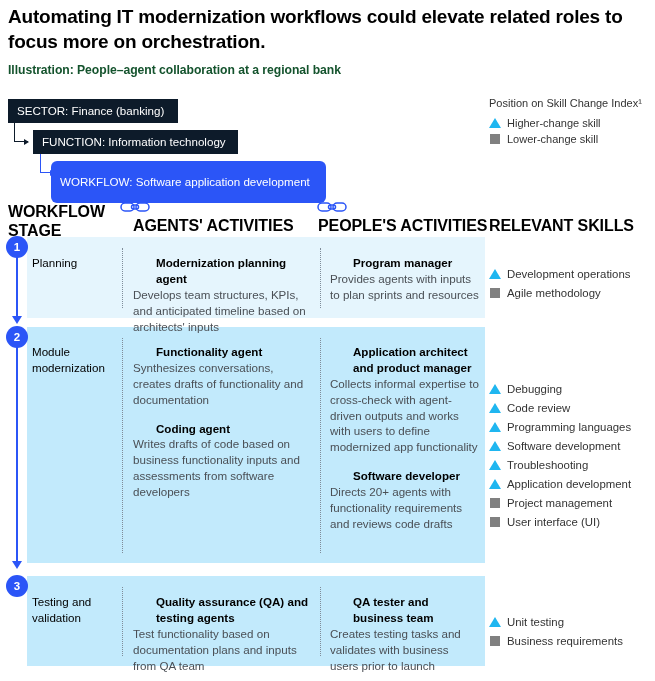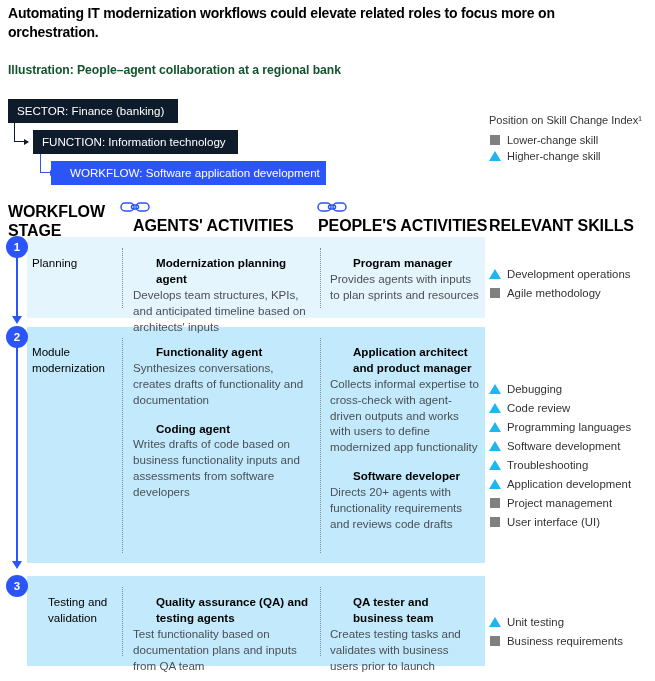--- a/index.html
+++ b/index.html
@@ -15,21 +15,21 @@
     position: relative;
     overflow: hidden;
   }
 
   
   .headline {
     position: absolute;
     left: 8px;
     top: 4px;
     width: 636px;
-    font-size: 14px;
+    font-size: 19px;
     font-weight: bold;
     line-height: 1.34;
     letter-spacing: -0.2px;
     color: #000000;
   }
 
   .subhead {
     position: absolute;
     left: 8px;
     top: 63px;
@@ -57,23 +57,24 @@
     padding-left: 9px;
   }
   .chip-function {
     left: 33px; top: 130px;
     width: 205px; height: 24px;
     background: #0d1b2a;
     padding-left: 9px;
   }
   .chip-workflow {
     left: 51px; top: 161px;
-    width: 275px; height: 24px;
+    width: 275px; height: 42px;
     background: #2b55f7;
-    padding-left: 19px;
+    padding-left: 9px;
+    border-radius: 6px;
   }
 
   .elbow {
     position: absolute;
     border-left: 1px solid #0d1b2a;
     border-bottom: 1px solid #0d1b2a;
     box-sizing: border-box;
   }
   .elbow-1 { left: 14px; top: 123px; width: 14px; height: 19px; }
   .elbow-2 { left: 40px; top: 154px; width: 14px; height: 19px; border-color: #2b55f7; }
@@ -89,21 +90,20 @@
   .elbow-2 .tip { border-left-color: #2b55f7; }
 
   
   .legend {
     position: absolute;
     left: 489px;
     top: 96px;
     width: 160px;
     font-size: 11px;
     color: #333333;
-    margin-top: 17px;
   }
   .legend-title {
     line-height: 1.32;
     margin-bottom: 6px;
     color: #333333;
   }
   .legend-row {
     display: flex;
     align-items: center;
     margin-bottom: 4px;
@@ -234,21 +234,21 @@
   .c-people { left: 330px; width: 150px; }
 
   .r1-stage  { left: 32px;  top: 255px; width: 85px; }
   .r1-agents { top: 255px; }
   .r1-people { top: 255px; }
 
   .r2-stage  { left: 32px;  top: 344px; width: 85px; }
   .r2-agents { top: 344px; }
   .r2-people { top: 344px; }
 
-  .r3-stage  { left: 32px;  top: 594px; width: 85px; margin-left: 16px; }
+  .r3-stage  { left: 32px;  top: 594px; width: 85px; }
   .r3-agents { top: 594px; }
   .r3-people { top: 594px; }
 
   
   .skills {
     position: absolute;
     left: 489px;
     width: 165px;
     font-size: 11.4px;
     color: #333333;
@@ -278,26 +278,26 @@
 <div class="chip chip-function">FUNCTION: Information technology</div>
 <div class="elbow elbow-2">
     <span class="tip"></span>
   </div>
 <div class="chip chip-workflow">WORKFLOW: Software application development</div>
 
 <div class="legend">
   <div class="legend-title">Position on
 Skill Change Index¹</div>
   <div class="legend-row">
+    <span class="mark-tri"></span>
+    <span class="lbl">Higher-change skill</span>
+  </div>
+  <div class="legend-row">
     <span class="mark-sq"></span>
     <span class="lbl">Lower-change skill</span>
-  </div>
-  <div class="legend-row">
-    <span class="mark-tri"></span>
-    <span class="lbl">Higher-change skill</span>
   </div>
 </div>
 
 <div class="colhead ch-stage">WORKFLOW
 STAGE</div>
 
 <span class="chain-icon chain-agents">
   <svg width="30" height="14" viewBox="0 0 30 14" fill="none" xmlns="http://www.w3.org/2000/svg">
     <rect x="1" y="3" width="13" height="8" rx="4" stroke="#2b55f7" stroke-width="1.5"></rect>
     <rect x="16" y="3" width="13" height="8" rx="4" stroke="#2b55f7" stroke-width="1.5"></rect>

